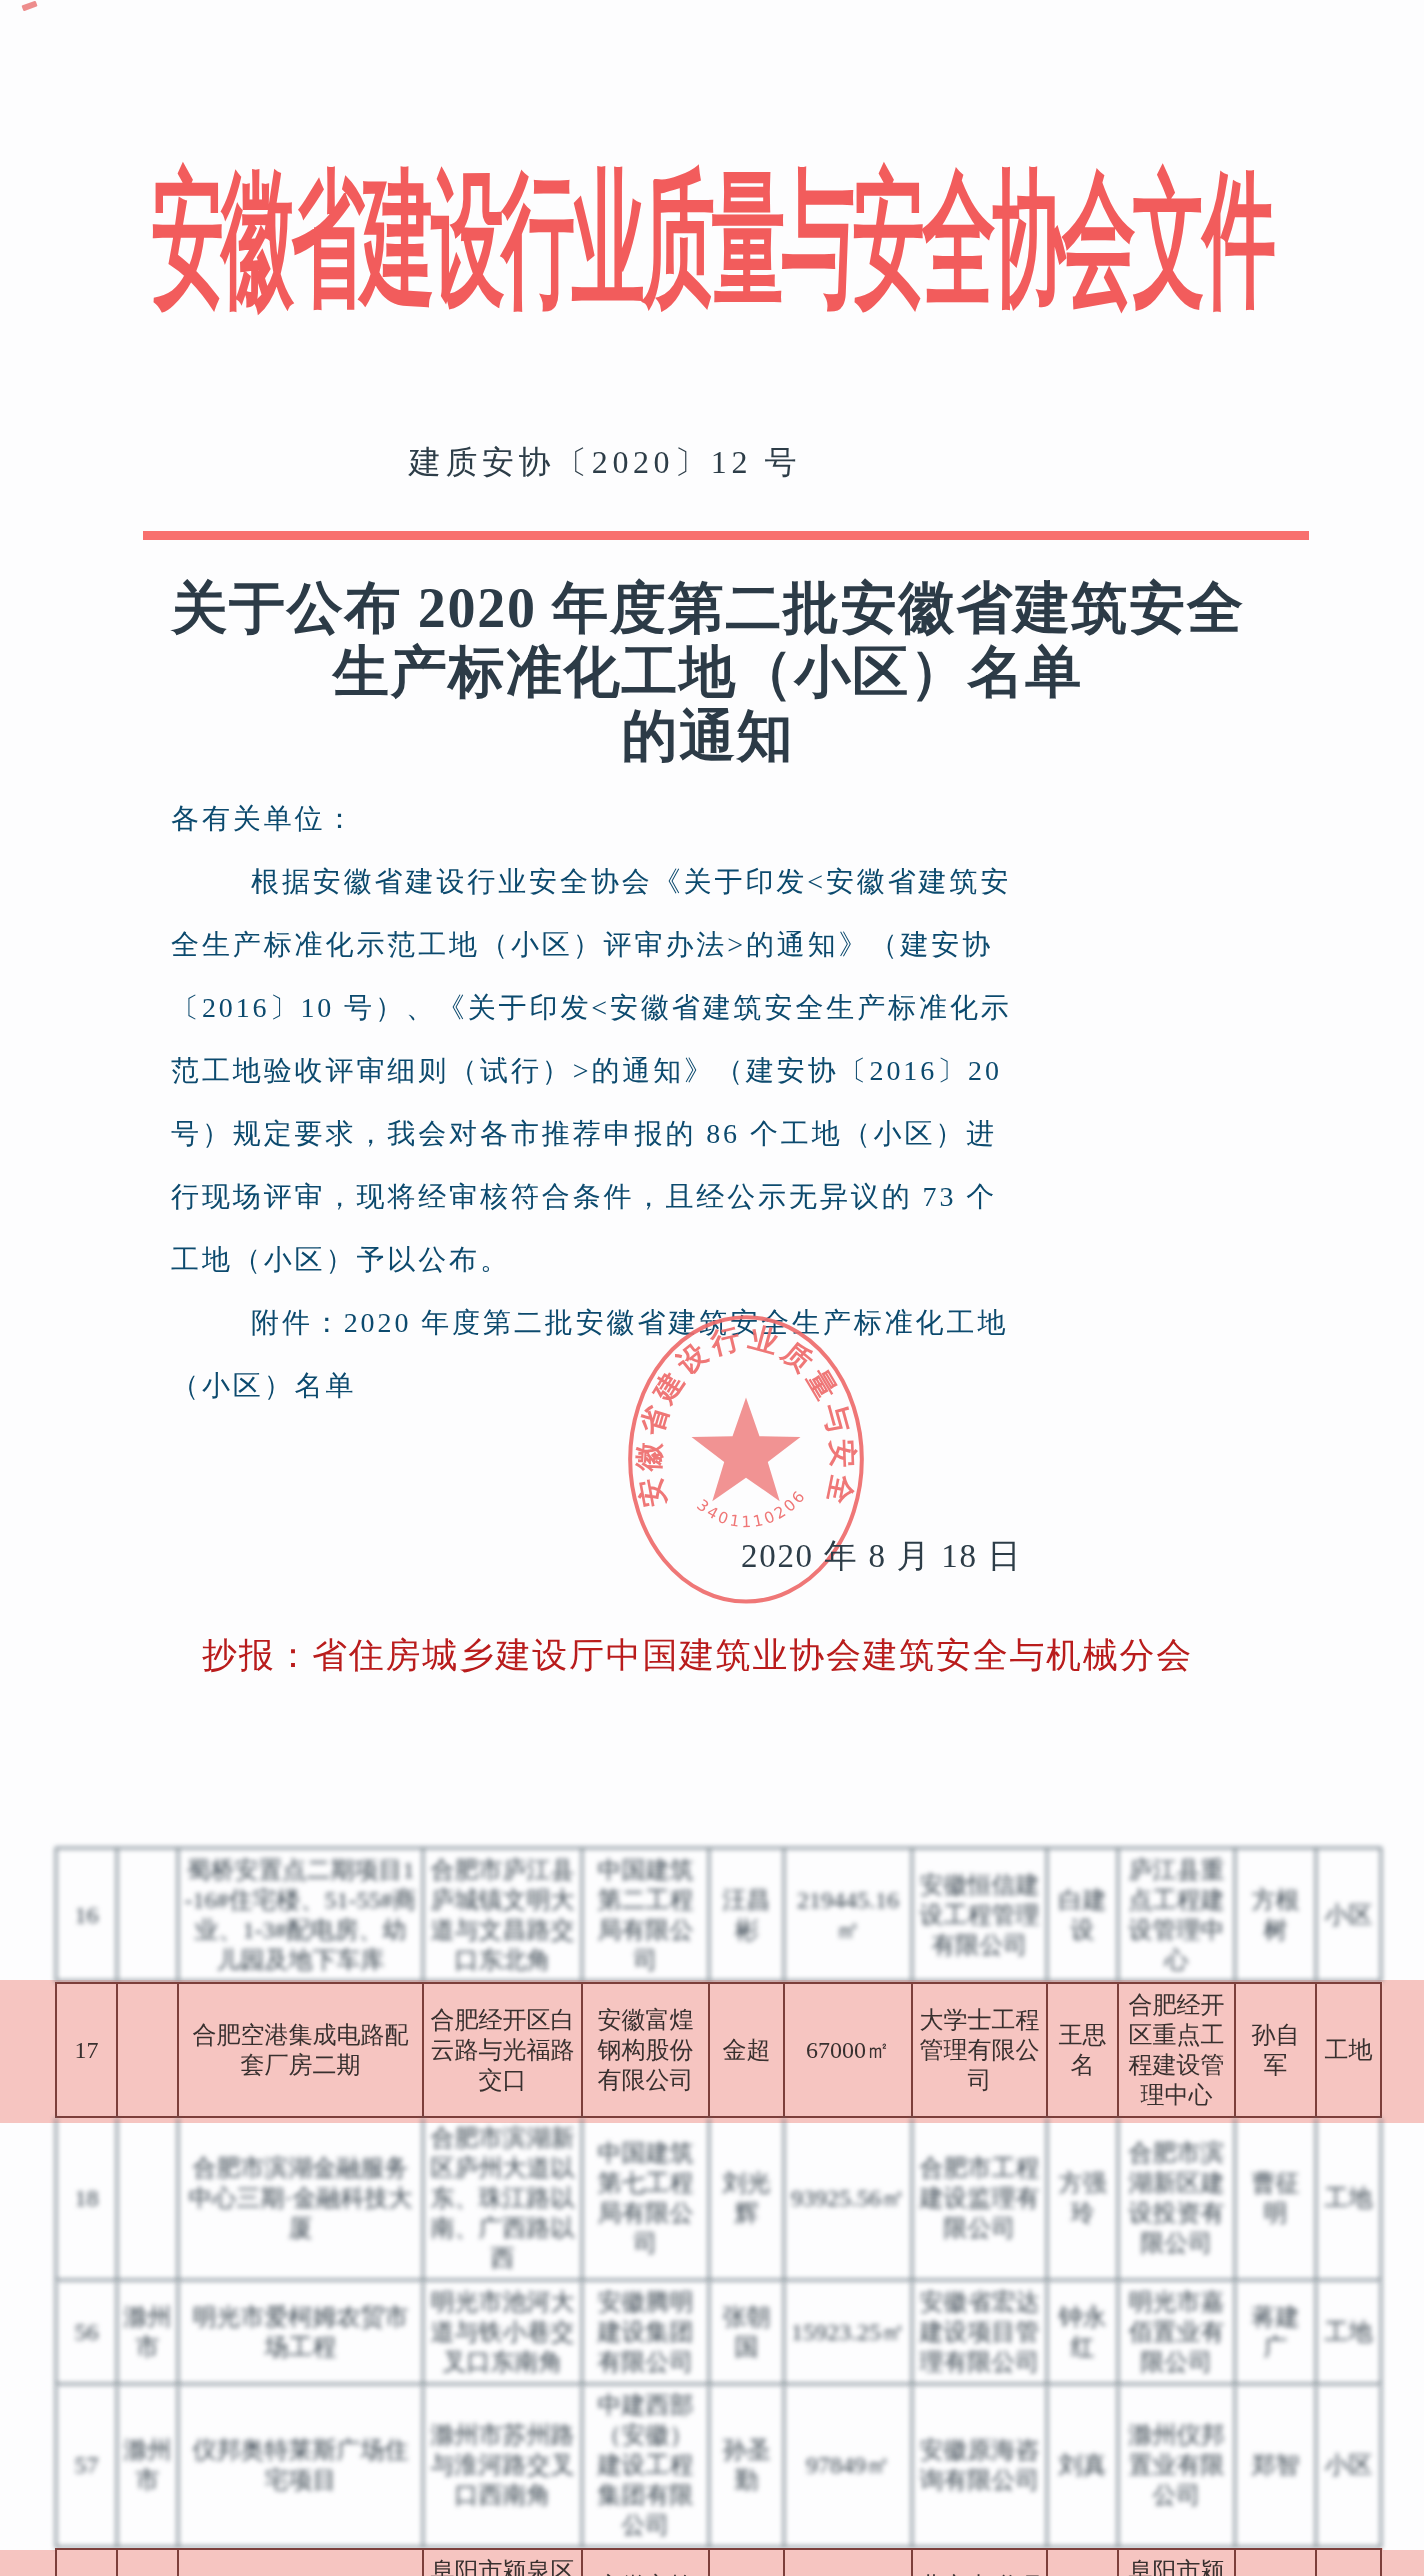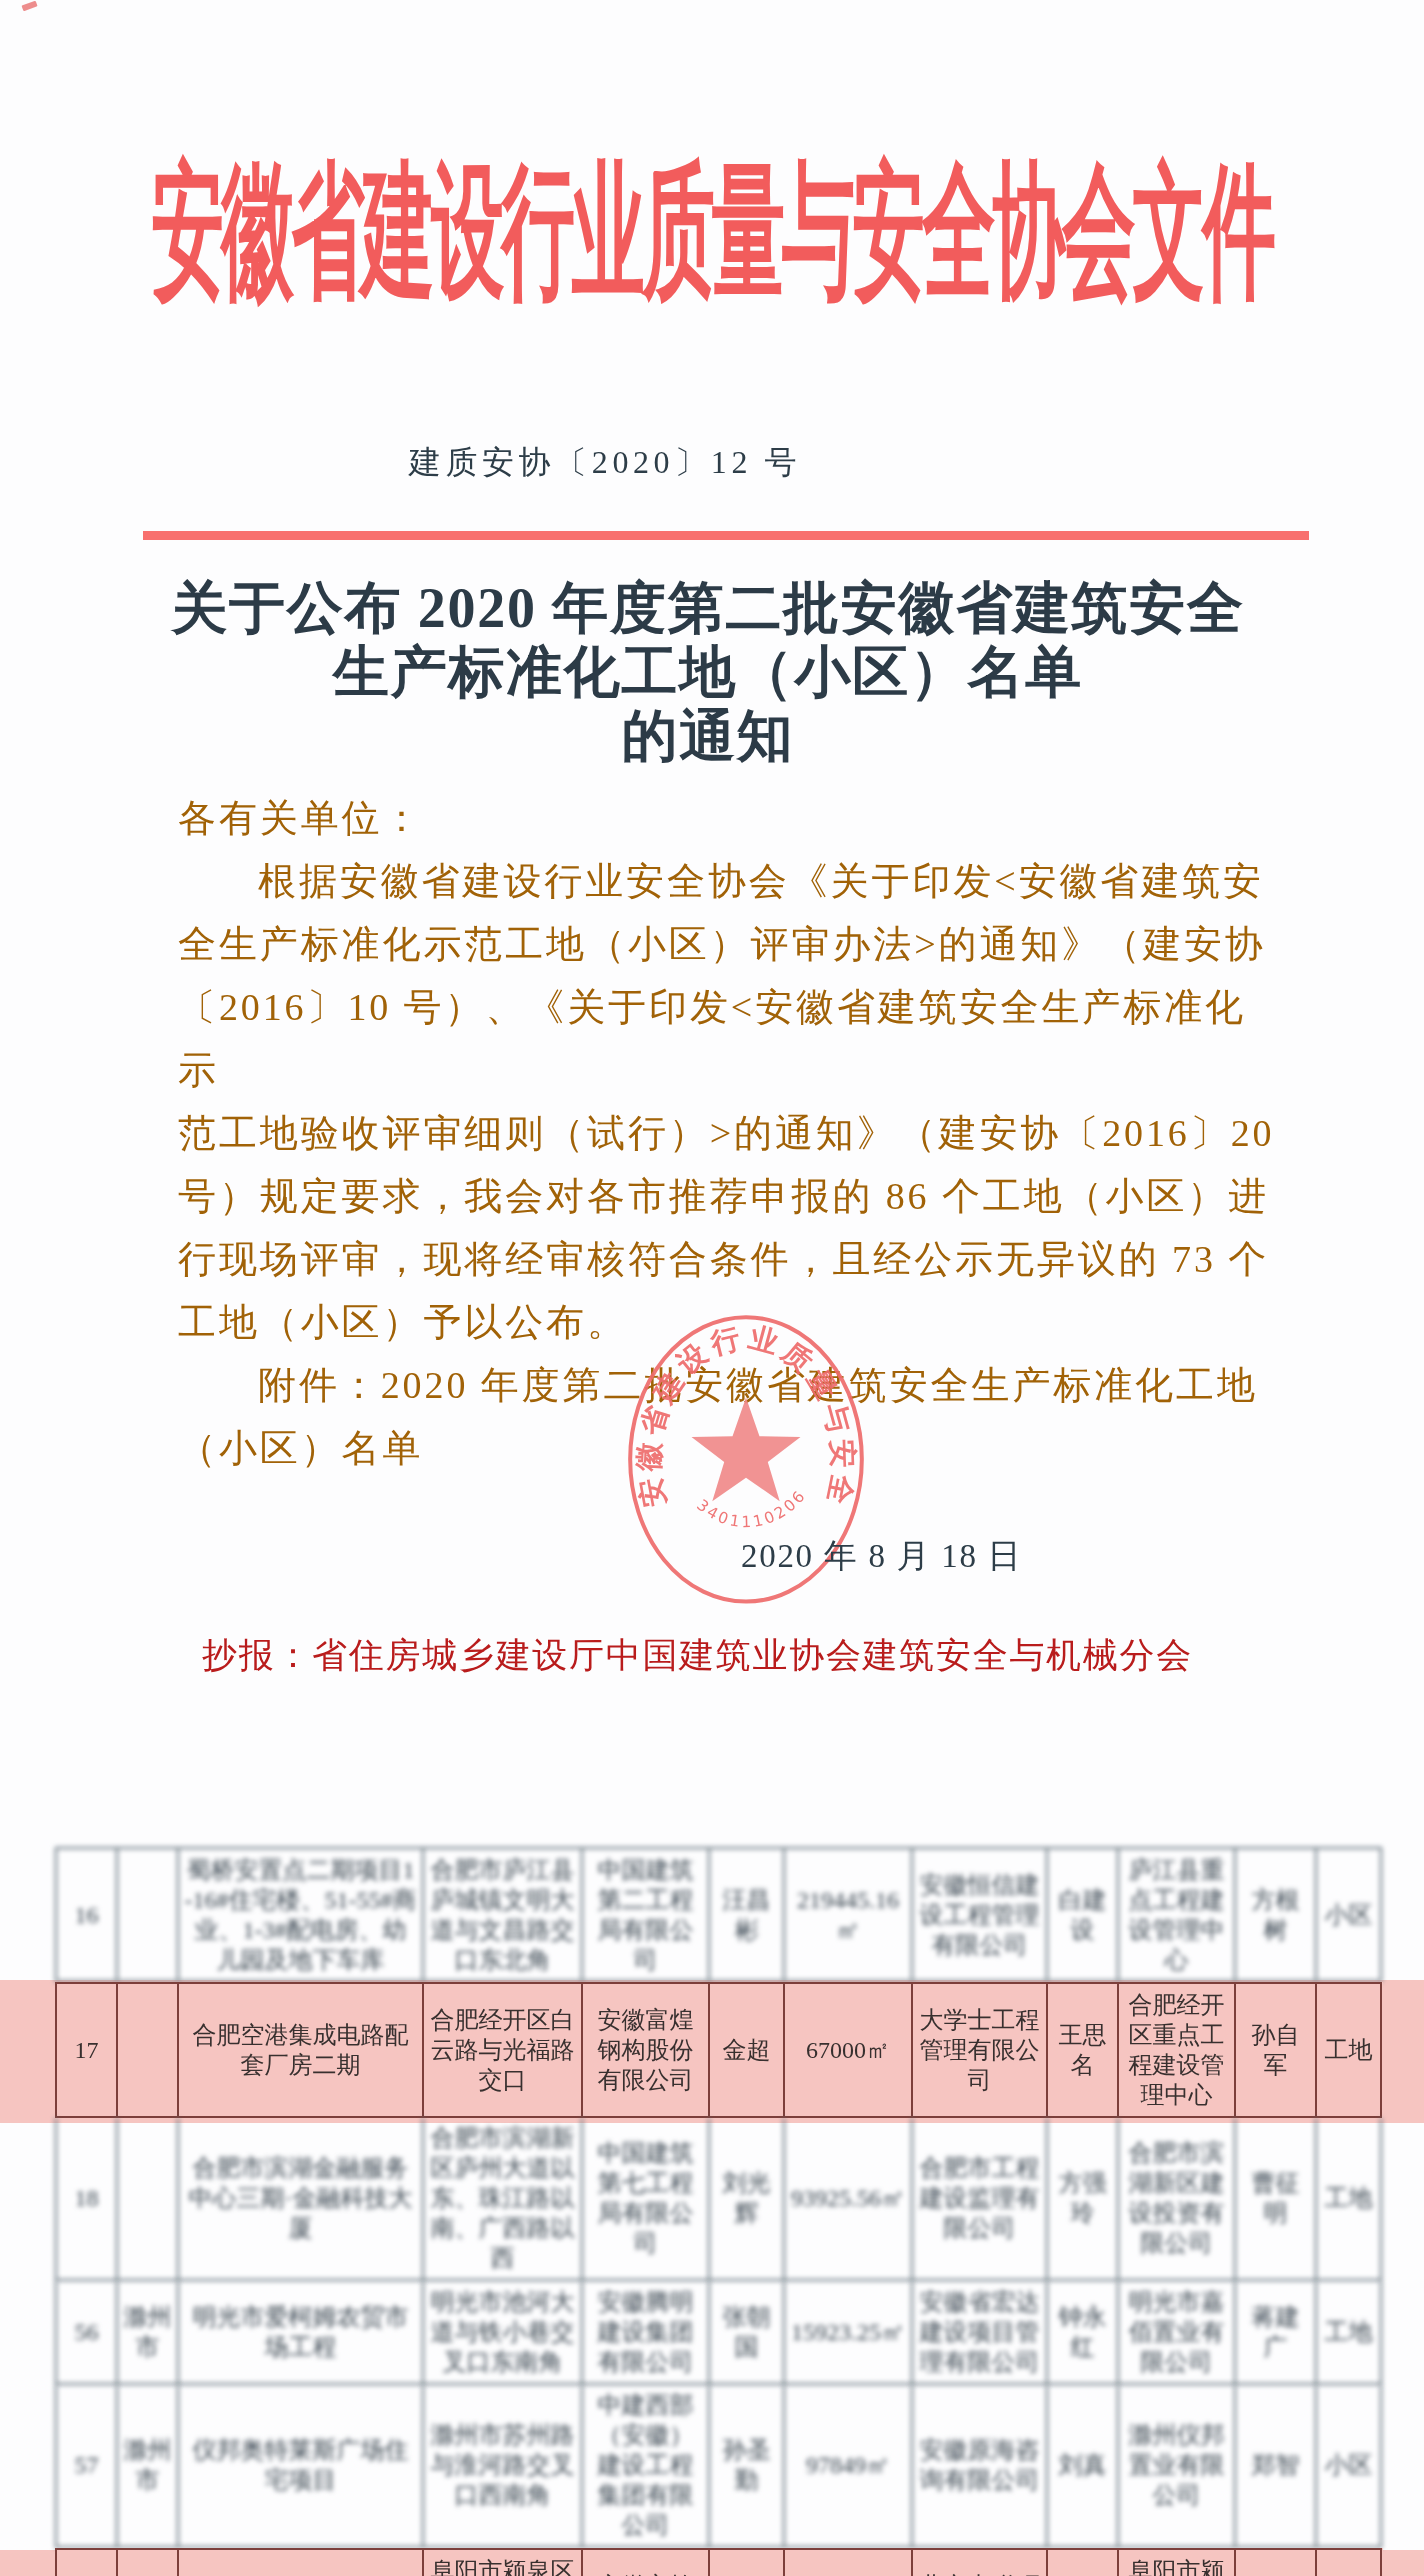--- a/index.html
+++ b/index.html
@@ -5,35 +5,35 @@
   html,body{margin:0;padding:0;}
   body{background:#ffffff;}
   #page{
     position:relative;width:1424px;height:2576px;overflow:hidden;
     background:#fdfdfe;
     font-family:"Liberation Serif","DejaVu Serif",serif;
     color:#2e3e49;
   }
   .abs{position:absolute;}
   
-  #masthead{top:135px;left:0;width:1424px;text-align:center;}
+  #masthead{top:143px;left:0;width:1424px;text-align:center;}
   #masthead span{
     display:inline-block;font-size:73px;font-weight:bold;color:#f25c5c;
     letter-spacing:-2.9px;transform:scaleY(2.02);transform-origin:top center;
     white-space:nowrap;
   }
   
   #docnum{top:441px;left:0;width:1210px;text-align:center;font-size:32px;letter-spacing:4.6px;color:#2d3d48;}
   
   #redline{top:531px;left:143px;width:1166px;height:9.2px;background:#f8706e;}
   
   #title{top:576px;left:0;width:1416px;text-align:center;font-size:56px;font-weight:bold;
          line-height:64px;letter-spacing:1.7px;color:#2c3b47;}
   
-  #bodytext{top:787px;left:171px;width:1099px;font-size:38px;line-height:63px;letter-spacing:2.9px;color:#a16207;margin-left:7px;}
+  #bodytext{top:787px;left:171px;width:1099px;font-size:28px;line-height:63px;letter-spacing:2.9px;color:#0c4a6e;}
   .indent{text-indent:80px;}
   
   #seal{top:1310px;left:621px;width:250px;height:301px;opacity:.92;}
   
   #dateline{top:1534px;left:709px;font-size:33px;letter-spacing:1.7px;color:#2d3d48;margin-left:32px;}
   
   #ccblock{top:1629px;left:202px;width:1068px;font-size:35px;line-height:53px;letter-spacing:1.7px;color:#b91c1c;}
   
   #cornermark{top:3.4px;left:22px;width:15px;height:5.7px;background:#e87070;transform:rotate(-20deg);opacity:.8;border-radius:1.1px;}
   

